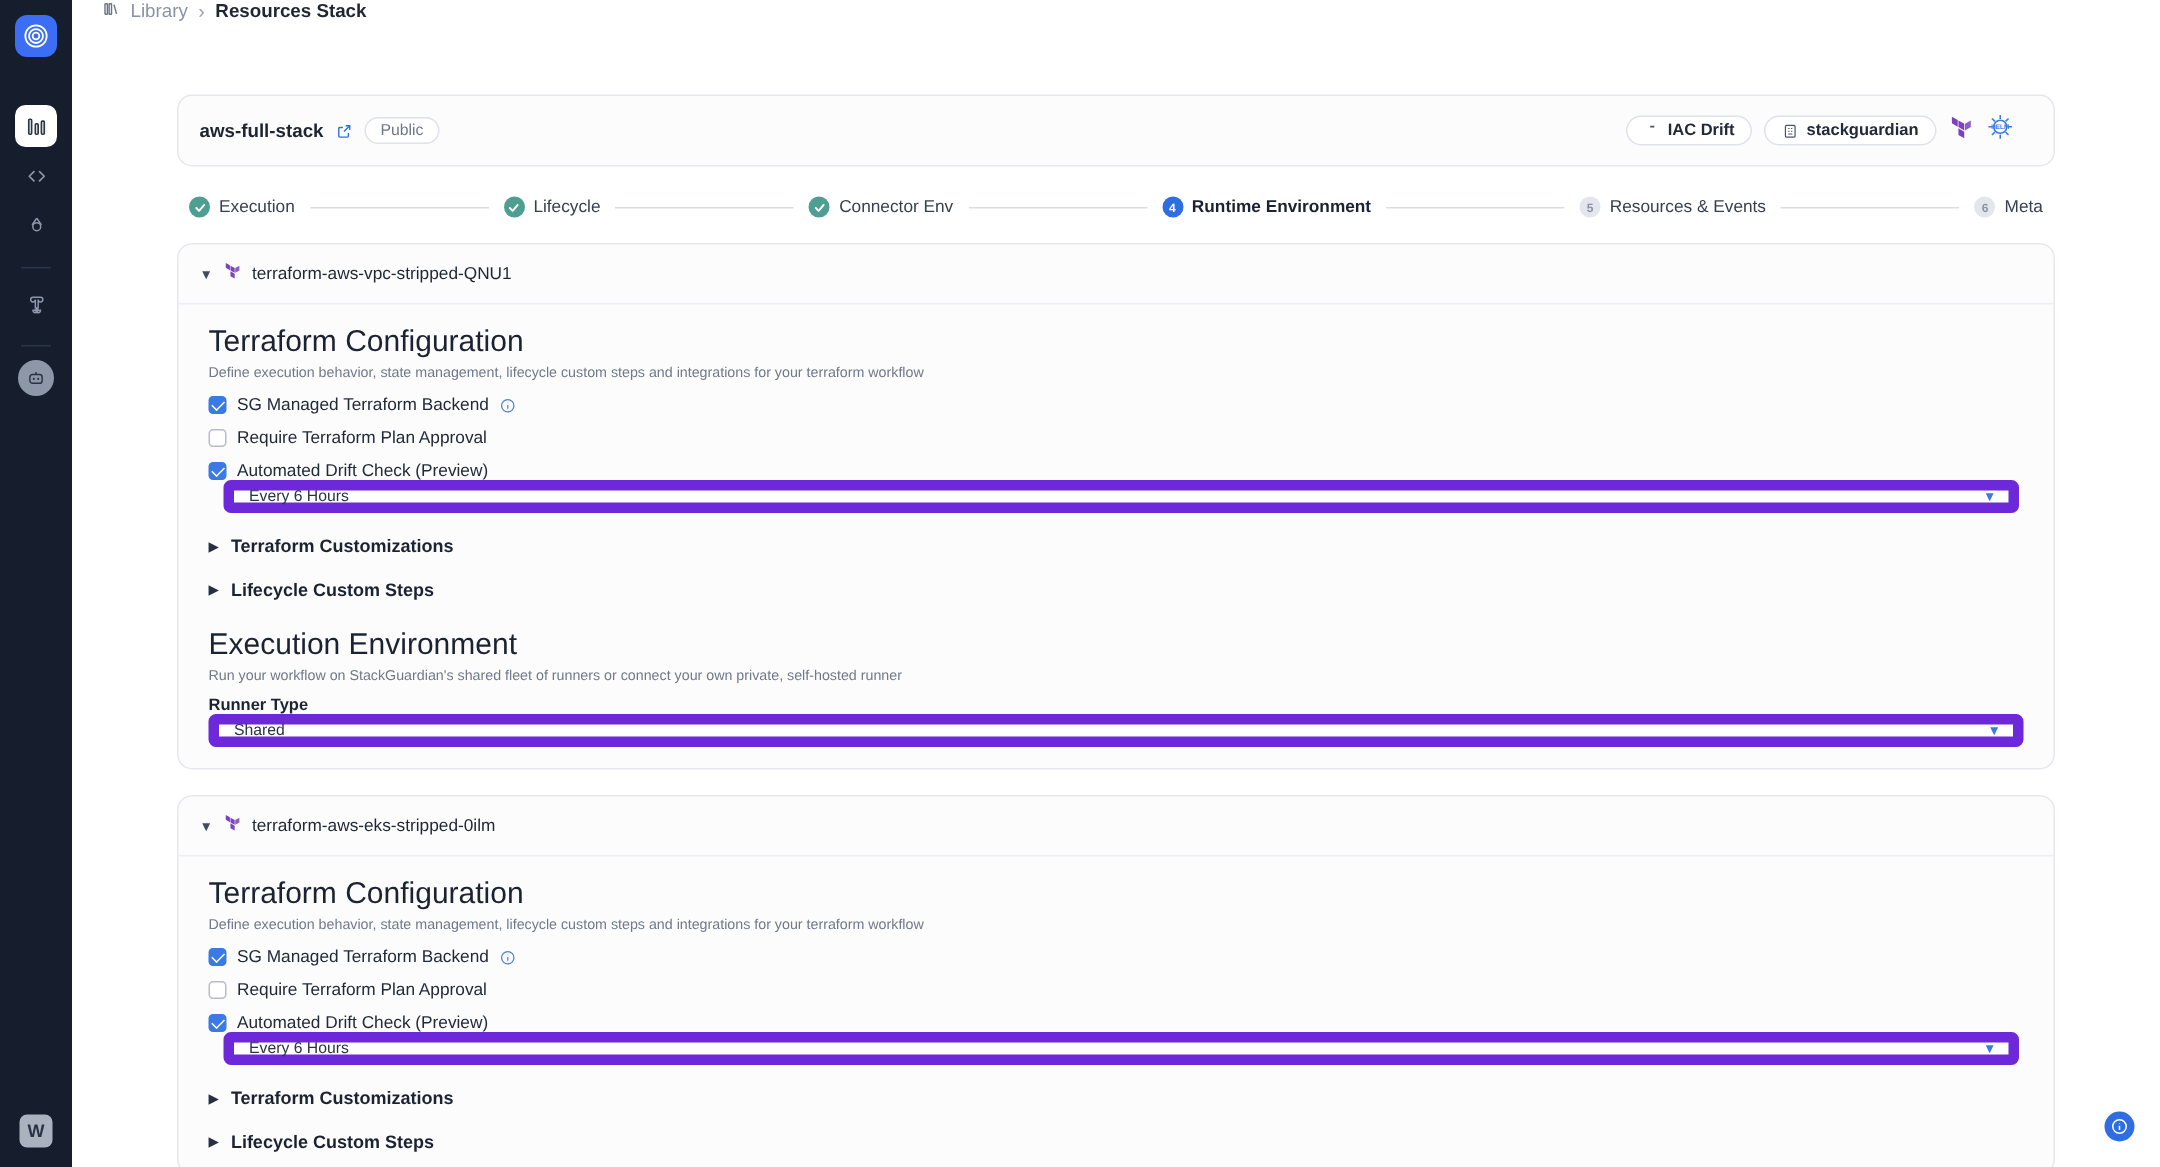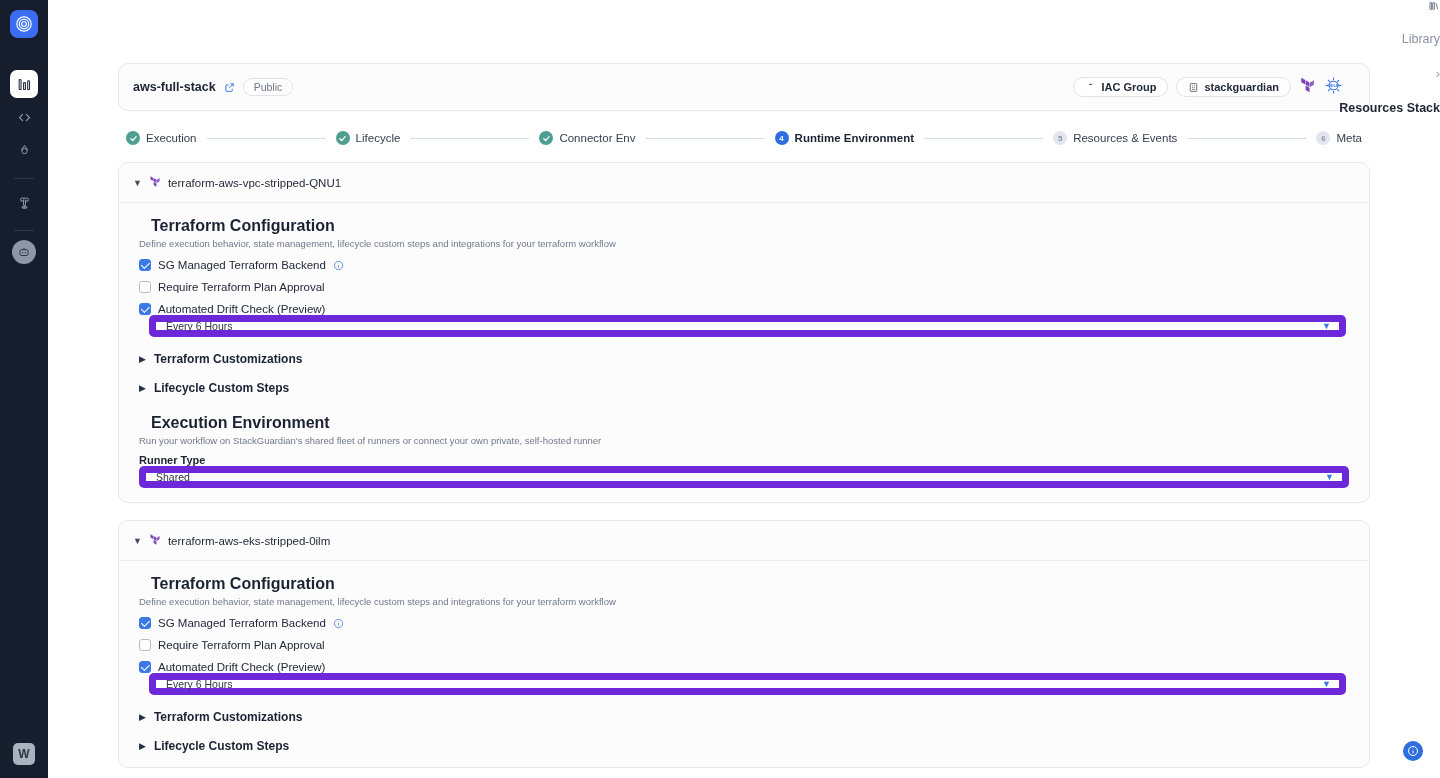--- a/index.html
+++ b/index.html
@@ -46,22 +46,22 @@
     width: 22px; height: 22px; border-radius: 5px;
     background: #aab2c0; color: #2b3444;
     display: flex; align-items: center; justify-content: center;
     font-size: 12px; font-weight: 700;
   }
 
   
   .main { flex: 1; height: 778px; background: #fff; overflow: hidden; position: relative; }
 
   .breadcrumb {
-    height: 48px; display: flex; align-items: flex-end;
-    padding-left: 20px; gap: 20px; font-size: 12.5px; flex-direction: column;
+    height: 48px; display: flex; align-items: flex-start;
+    padding-left: 20px; gap: 7px; font-size: 12.5px;
   }
   .bc-icon { color: #6b7486; display: flex; align-items: center; }
   .bc-link { color: #8b93a3; }
   .bc-sep { color: #9aa2b2; font-size: 13px; }
   .bc-current { color: #1e2533; font-weight: 700; }
 
   .content {
     padding: 0 70px 0 70px;
     height: 730px;
     overflow: hidden;
@@ -122,21 +122,21 @@
   }
   .panel-head {
     display: flex; align-items: center; gap: 7px;
     padding: 11px 14px 10px 14px;
     border-bottom: 1px solid #eceef3;
   }
   .caret { color: #414b5d; font-size: 9px; line-height: 1; }
   .panel-title { font-size: 11.5px; color: #1f2733; }
   .panel-body { padding: 14px 20px 0 20px; }
 
-  .sec-title { font-size: 16px; font-weight: 700; color: #1b2troub; color: #1b2332; margin-left: 12px; }
+  .sec-title { font-size: 20px; font-weight: 400; color: #1b2troub; color: #1b2332; }
   .sec-sub { font-size: 9.5px; color: #70798a; margin-top: 3px; }
 
   .cb-row { display: flex; align-items: center; gap: 7px; margin-top: 10px; }
   .cb {
     width: 12px; height: 12px; border-radius: 3px;
     border: 1.3px solid #b6bcc8; background: #fff;
     display: flex; align-items: center; justify-content: center;
     flex: 0 0 12px;
   }
   .cb.checked { background: #3b7ae4; border-color: #3b7ae4; }
@@ -268,21 +268,21 @@
         </div>
         <div class="hc-right">
           <div class="chip">
             <span>
               <svg width="11" height="11" viewBox="0 0 24 24" fill="none" stroke="#4d5healthy" stroke-width="1.8">
                 <rect x="5" y="4" width="14" height="17" rx="2"></rect>
                 <path d="M9 4h6v2.5H9z" fill="#4d5667" stroke="none"></path>
                 <path d="M8.5 11h7M8.5 15h5"></path>
               </svg>
             </span>
-            <span>IAC Group</span>
+            <span>IAC Drift</span>
           </div>
           <div class="chip">
             <span>
               <svg width="11" height="11" viewBox="0 0 24 24" fill="none" stroke="#4d5667" stroke-width="1.8">
                 <rect x="5" y="3.5" width="14" height="17" rx="1.6"></rect>
                 <path d="M9 8h2M13 8h2M9 12h2M13 12h2M9 16h6"></path>
               </svg>
             </span>
             <span>stackguardian</span>
           </div>

